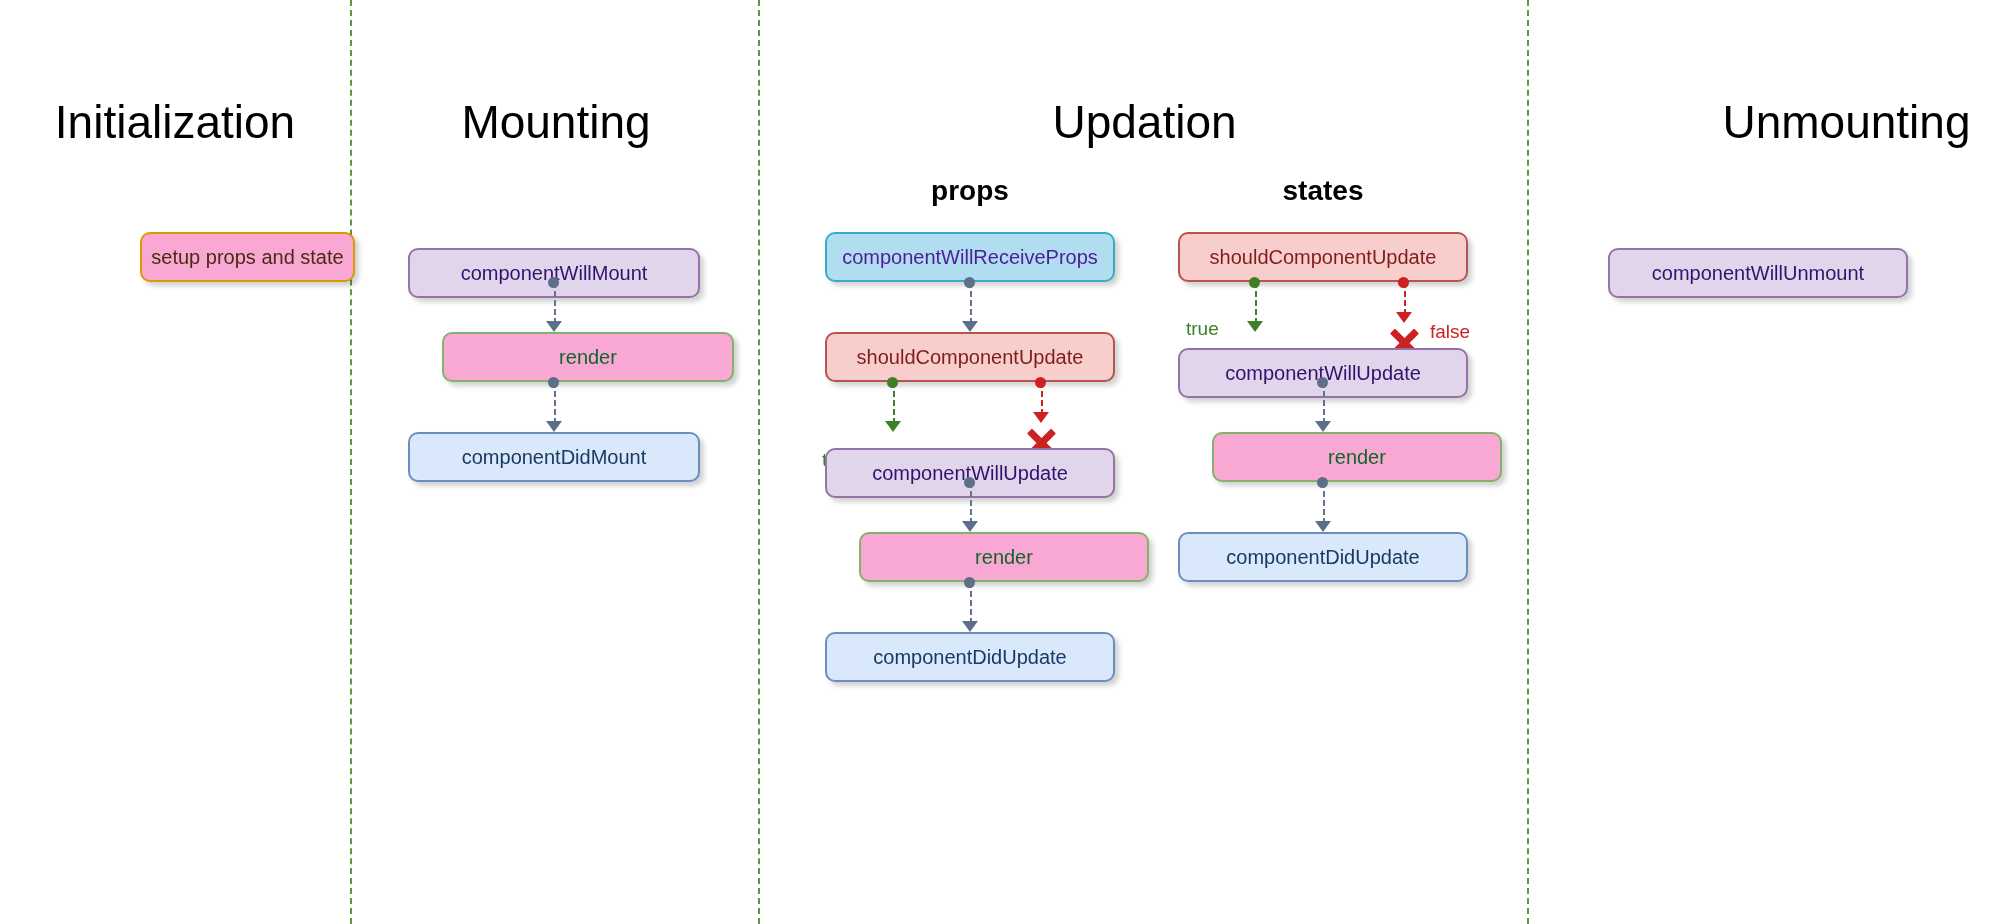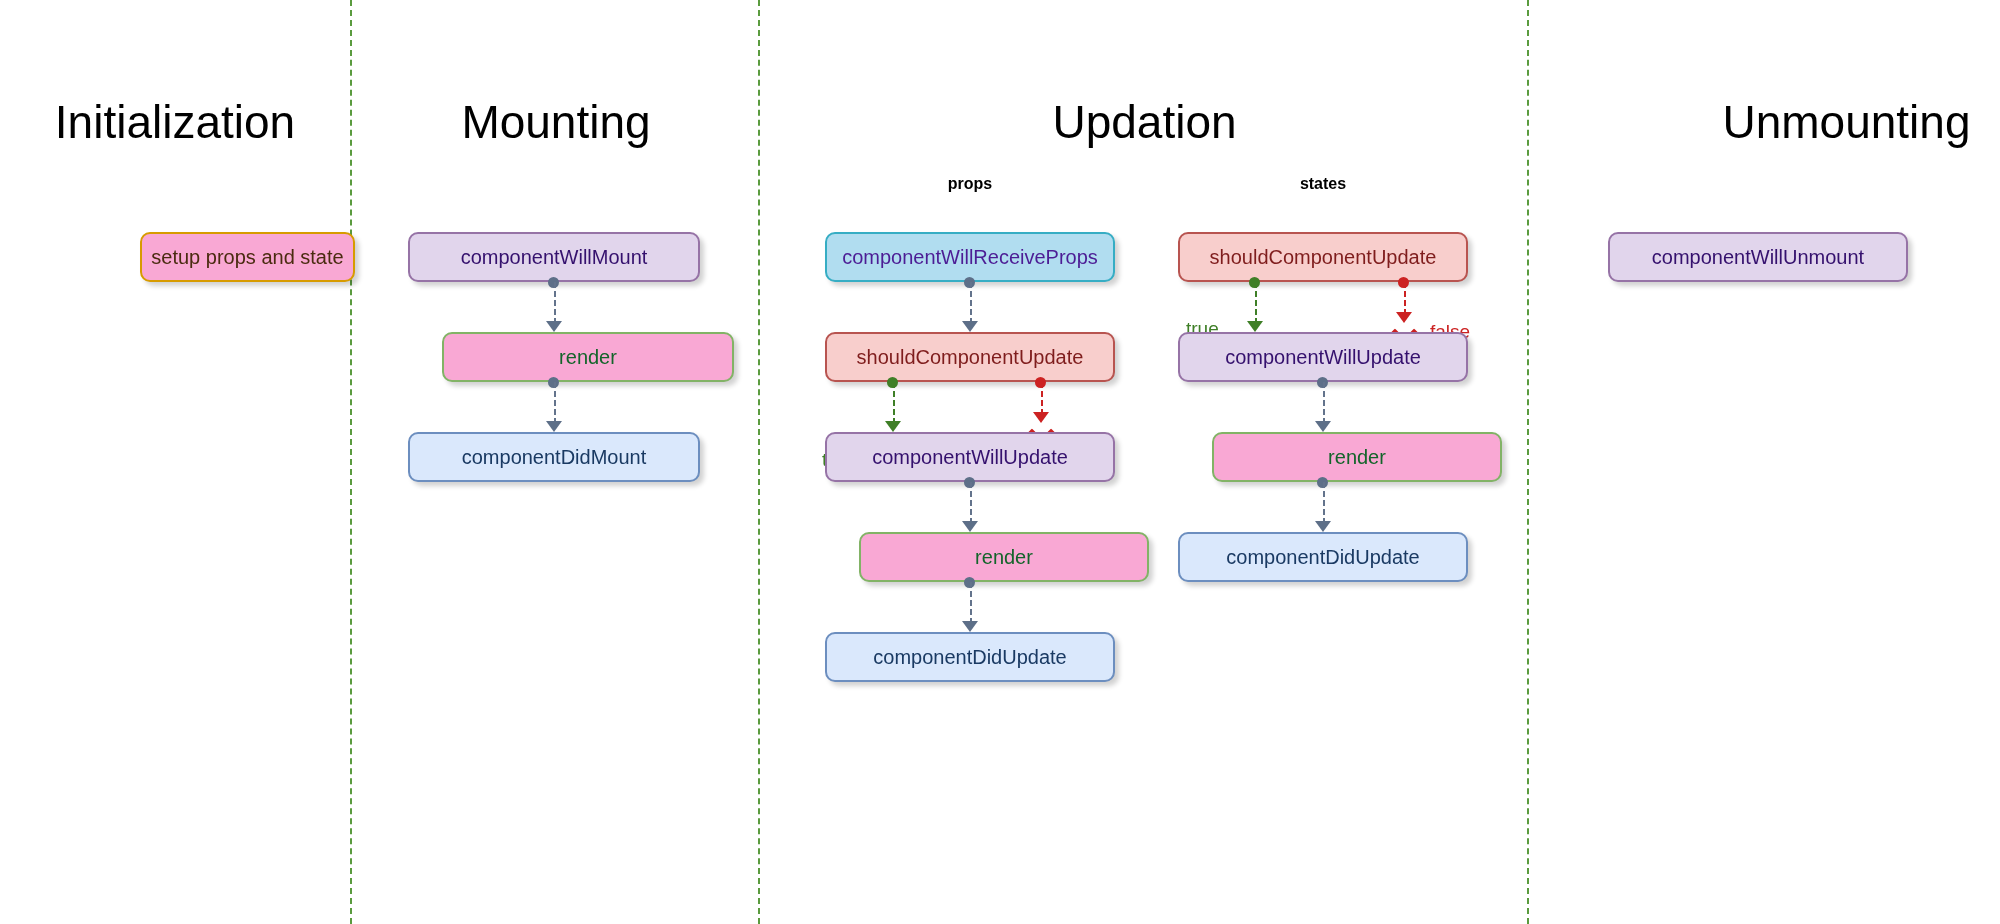--- a/index.html
+++ b/index.html
@@ -29,40 +29,40 @@
     position: absolute;
     text-align: center;
     font-size: 46px;
     color: #000000;
     white-space: nowrap;
     letter-spacing: 0px;
   }
   .sub-title {
     position: absolute;
     text-align: center;
-    font-size: 16px;
+    font-size: 28px;
     font-weight: bold;
     color: #000000;
     white-space: nowrap;
   }
   
   .node {
     position: absolute;
     box-sizing: border-box;
     border-radius: 10px;
     border-width: 2px;
     border-style: solid;
     display: flex;
     align-items: center;
     justify-content: center;
     font-size: 20px;
     box-shadow: 4px 4px 5px rgba(0, 0, 0, 0.18);
     text-align: center;
   }
-  .node.purple  { background: #e1d5ec; border-color: #9673a6; color: #35116e; }
+  .node.purple  { background: #e1d5ec; border-color: #9673a6; color: #35116e; margin-top: 16px; }
   .node.green   { background: #f9a8d4; border-color: #82b366; color: #13642a; margin-left: 34px; }
   .node.blue    { background: #dae8fc; border-color: #6c8ebf; color: #1a3a63; }
   .node.red     { background: #f8cecc; border-color: #b85450; color: #7f1d1d; }
   .node.cyan    { background: #b1ddf0; border-color: #36adc4; color: #4c1d95; }
   .node.orange  { background: #f9a8d4; border-color: #d79b00; color: #4a2b10; margin-left: 46px; }
 
   
   .conn {
     position: absolute;
     width: 0;

